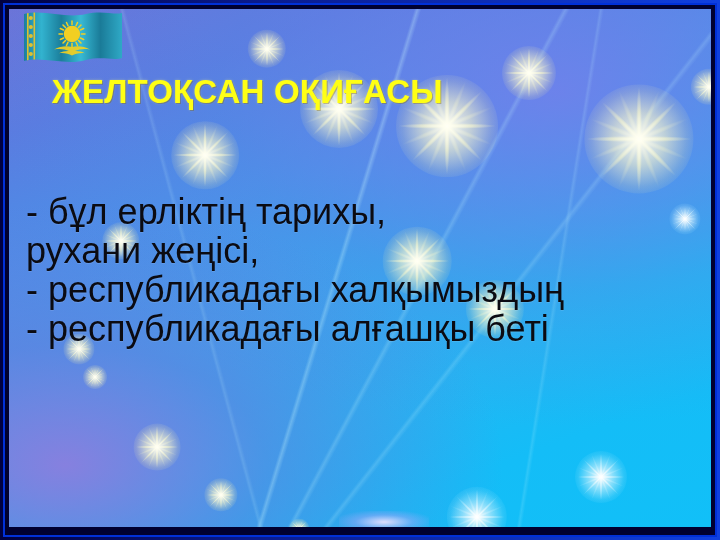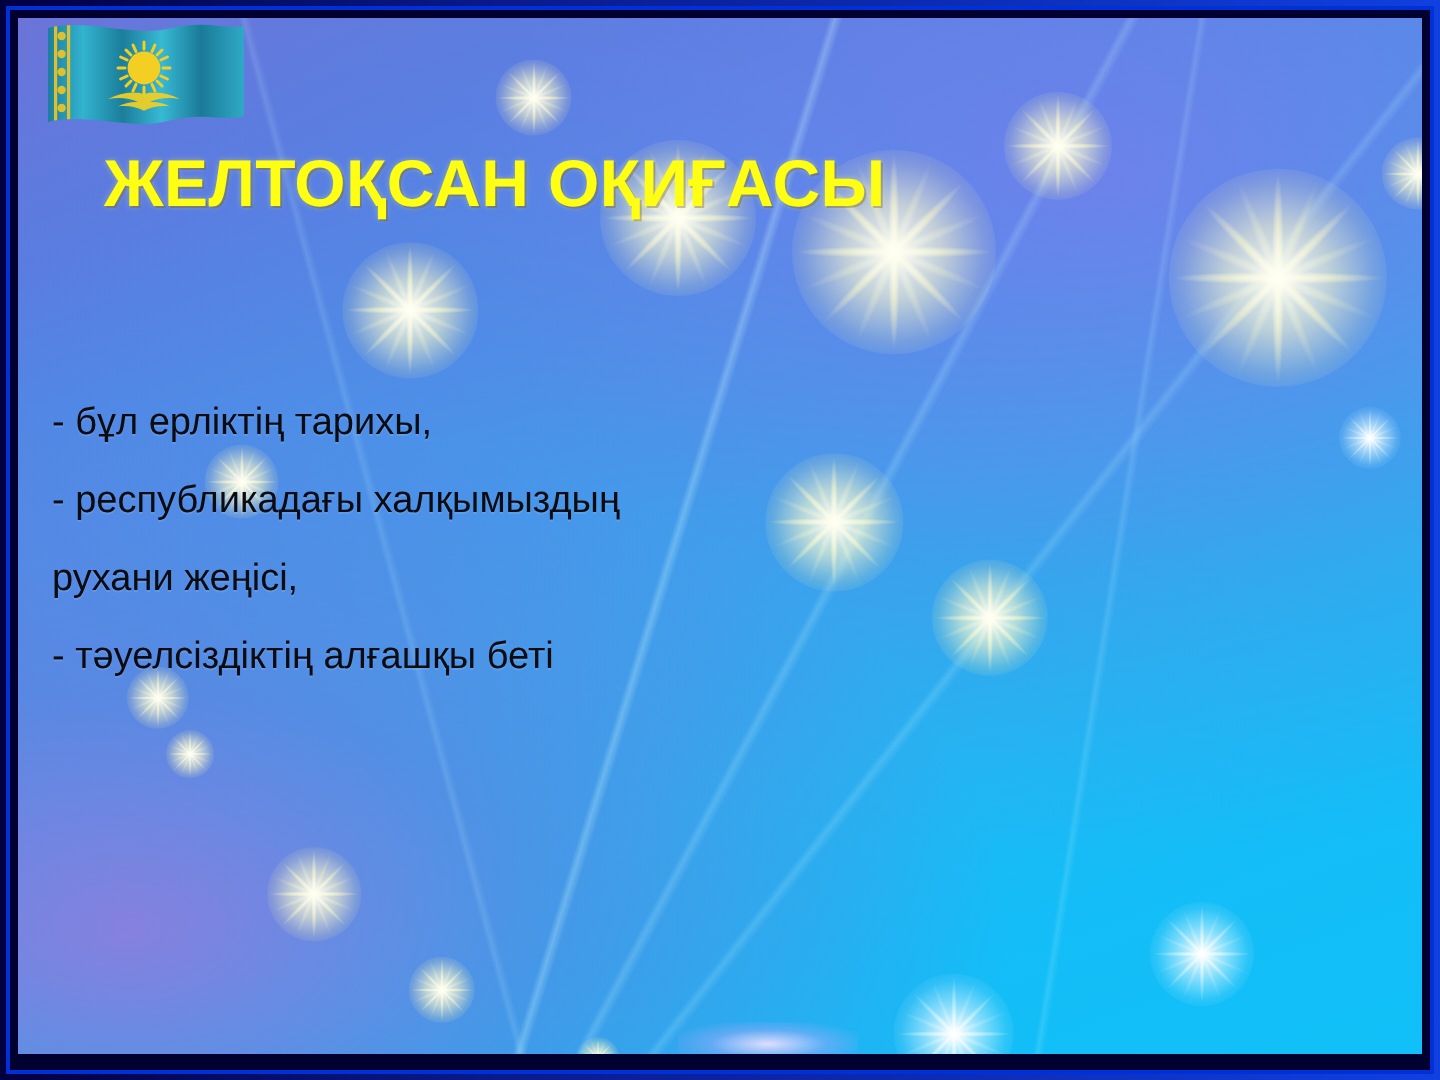--- a/index.html
+++ b/index.html
@@ -157,21 +157,21 @@
 
   
   .body-text {
     position: absolute;
     left: 26px;
     top: 192px;
     z-index: 12;
     width: 640px;
   }
   .body-line {
-    font-size: 19px;
+    font-size: 36px;
     line-height: 39px;
     color: #0b0b12;
     white-space: nowrap;
     text-shadow: 0 1px 0 rgba(255,255,255,0.10);
   }
 </style>
 </head>
 <body>
 
 <div id="slide">
@@ -363,18 +363,18 @@
       </g>
 
       <path d="M52,39 C46,37.5 40,38.5 34,41.5 C40,40.5 45,41.2 49,43 C45.5,42.8 42,43.6 39,45.2 C44,44.6 48.5,45.6 52,47.4 C55.5,45.6 60,44.6 65,45.2 C62,43.6 58.5,42.8 55,43 C59,41.2 64,40.5 70,41.5 C64,38.5 58,37.5 52,39 Z" fill="#f2cf22" opacity="0.92"></path>
     </g>
   </svg>
 
   <div class="title">ЖЕЛТОҚСАН ОҚИҒАСЫ</div>
 
   <div class="body-text" id="body-text">
       <div class="body-line">- бұл ерліктің тарихы,</div>
+      <div class="body-line">рухани жеңісі,</div>
       <div class="body-line">- республикадағы халқымыздың</div>
-      <div class="body-line">рухани жеңісі,</div>
-      <div class="body-line">- тәуелсіздіктің алғашқы беті</div>
+      <div class="body-line">- республикадағы алғашқы беті</div>
     </div>
 
 </div>
 
 </body></html>

